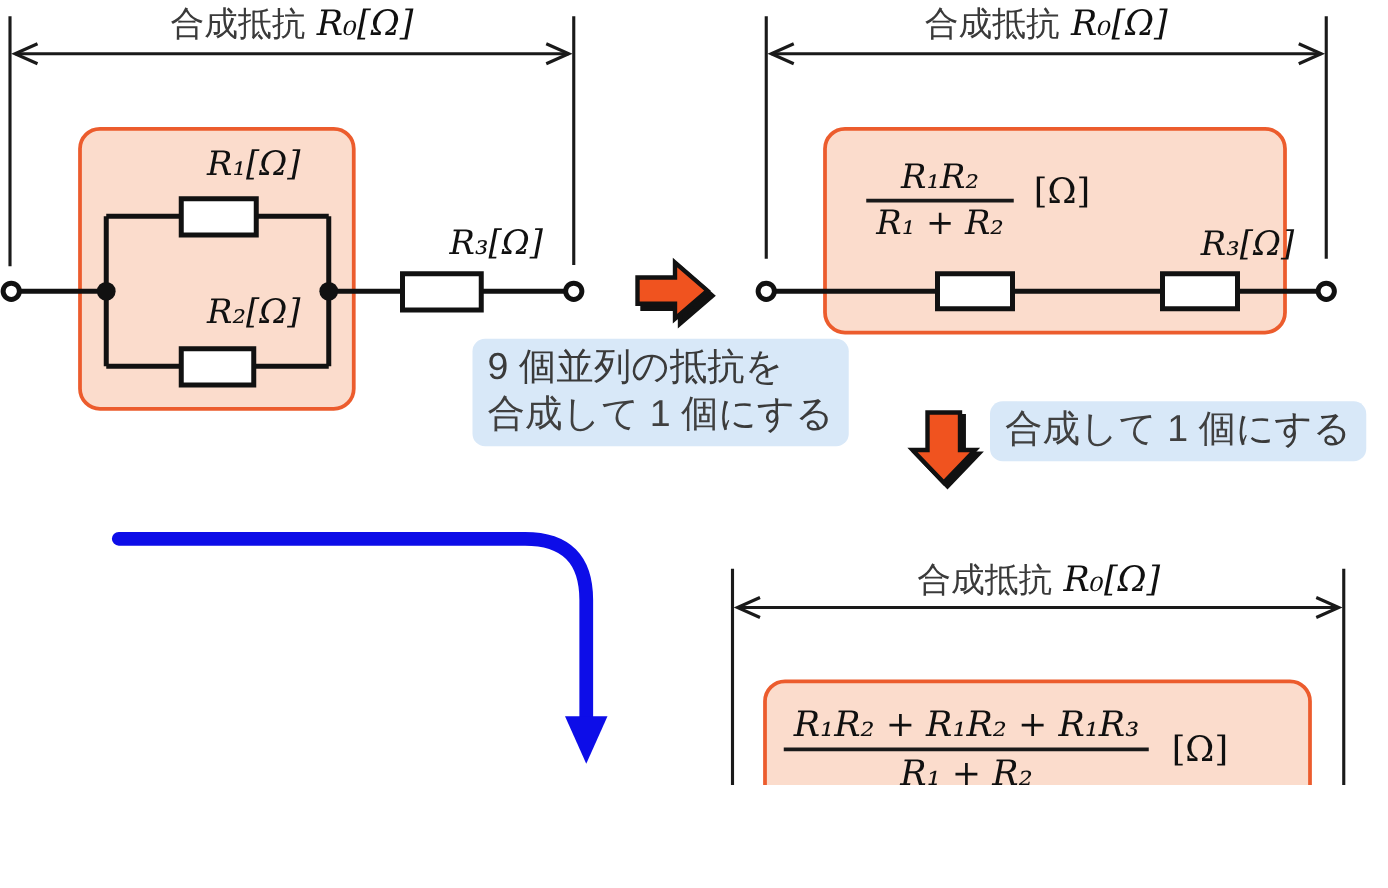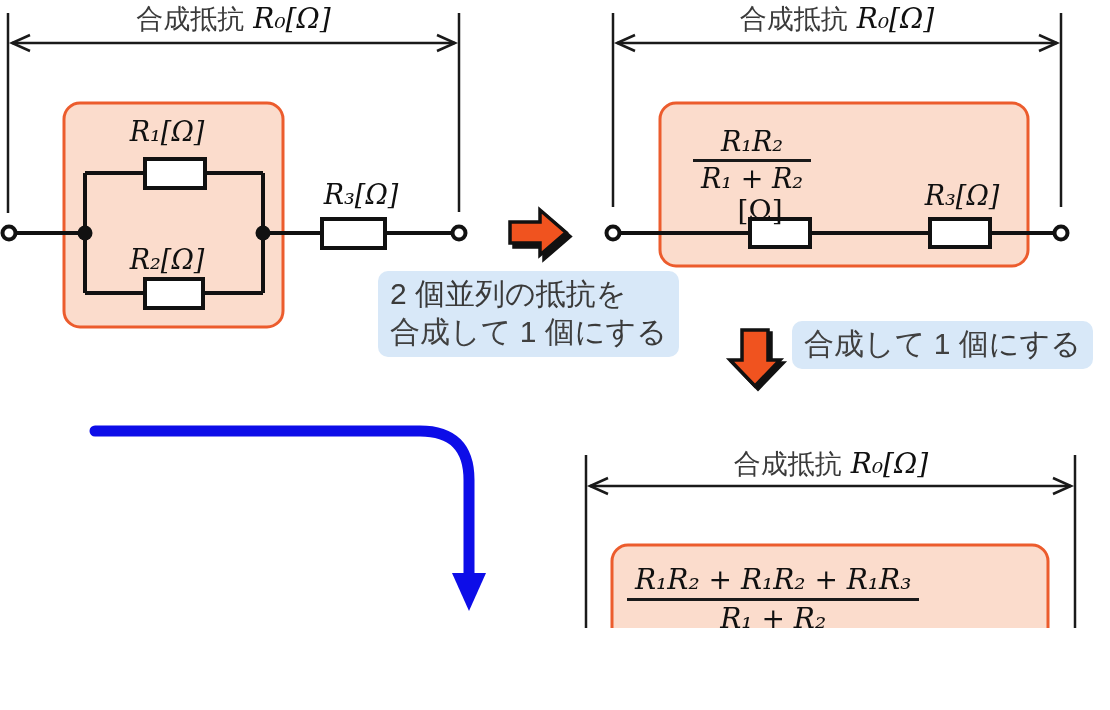--- a/index.html
+++ b/index.html
@@ -18,22 +18,22 @@
   .bshadow{fill:#111;stroke:#111;stroke-width:3.5;}
   .bluepath{stroke:#0d0de8;stroke-width:11;fill:none;stroke-linecap:round;}
   .bluehead{fill:#0d0de8;stroke:none;}
 
   
   .abs{position:absolute;white-space:nowrap;}
   .title{color:#3a3a3a;font-size:27px;text-align:center;}
   .math{font-family:"DejaVu Serif",serif;font-style:italic;color:#101010;}
   .title .math{font-size:28px;margin-left:9px;}
   .rlabel{font-family:"DejaVu Serif",serif;font-style:italic;color:#101010;
-          font-size:27px;transform:translateX(-50%);}
-  .fracwrap{display:flex;flex-direction:column;align-items:center;}
+          font-size:27px;transform:translateX(-50%);margin-left:36px;}
+  .fracwrap{display:flex;flex-direction:row;align-items:center;}
   .frac{display:inline-flex;flex-direction:column;align-items:center;
         font-family:"DejaVu Serif",serif;font-style:italic;color:#101010;}
   .frac .num{padding:0 8px 2px;}
   .frac .fbar{align-self:stretch;height:3px;background:#1a1a1a;}
   .frac .den{padding:1px 8px 0;}
   .funit{font-family:"DejaVu Serif",serif;font-style:normal;color:#101010;font-size:28px;}
   .callout{position:absolute;background:#d8e8f8;border-radius:10px;
            padding:4px 12px 6px;font-size:30px;line-height:38px;color:#3a3a3a;}
   .red{color:#404040;}
   .note{position:absolute;font-size:33px;line-height:38.6px;color:#2222cc;}
@@ -114,21 +114,21 @@
     <span>合成抵抗</span><span class="math">R₀[Ω]</span>
   </div>
   <div class="abs title" style="left:612px;top:1px;width:450px;">
     <span>合成抵抗</span><span class="math">R₀[Ω]</span>
   </div>
   <div class="abs title" style="left:585px;top:446px;width:492px;">
     <span>合成抵抗</span><span class="math">R₀[Ω]</span>
   </div>
 
   <div class="abs rlabel" style="left:167px;top:116px;">R₁[Ω]</div>
-  <div class="abs rlabel" style="left:167px;top:244px;">R₂[Ω]</div>
+  <div class="abs rlabel" style="left:167px;top:234px;">R₂[Ω]</div>
   <div class="abs rlabel" style="left:361px;top:179px;">R₃[Ω]</div>
 
   <div class="abs fracwrap" style="left:693px;top:126px;font-size:27px;">
     <span class="frac">
       <span class="num">R₁R₂</span>
       <span class="fbar"></span>
       <span class="den">R₁ + R₂</span>
     </span>
     <span class="funit" style="margin-left:16px;margin-bottom:16px;">[Ω]</span>
   </div>
@@ -137,21 +137,21 @@
   <div class="abs fracwrap" style="left:627px;top:563px;font-size:28px;">
     <span class="frac">
       <span class="num">R₁R₂ + R₁R₂ + R₁R₃</span>
       <span class="fbar"></span>
       <span class="den">R₁ + R₂</span>
     </span>
     <span class="funit" style="margin-left:18px;">[Ω]</span>
   </div>
 
   <div class="callout" style="left:378px;top:271px;">
-    <div><span>2 個並列の抵抗を</span></div>
+    <div><span>9 個並列の抵抗を</span></div>
     <div><span class="red">合成して 1 個</span><span>にする</span></div>
   </div>
 
   <div class="callout" style="left:792px;top:321px;">
     <div><span class="red">合成して 1 個</span><span>にする</span></div>
   </div>
 
 
 </div>
 

